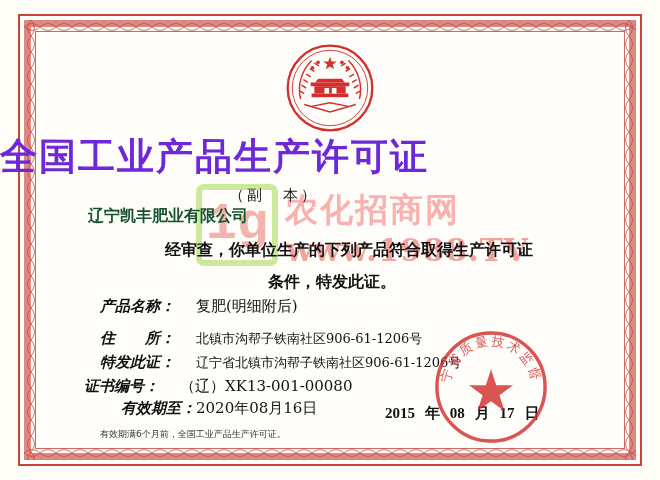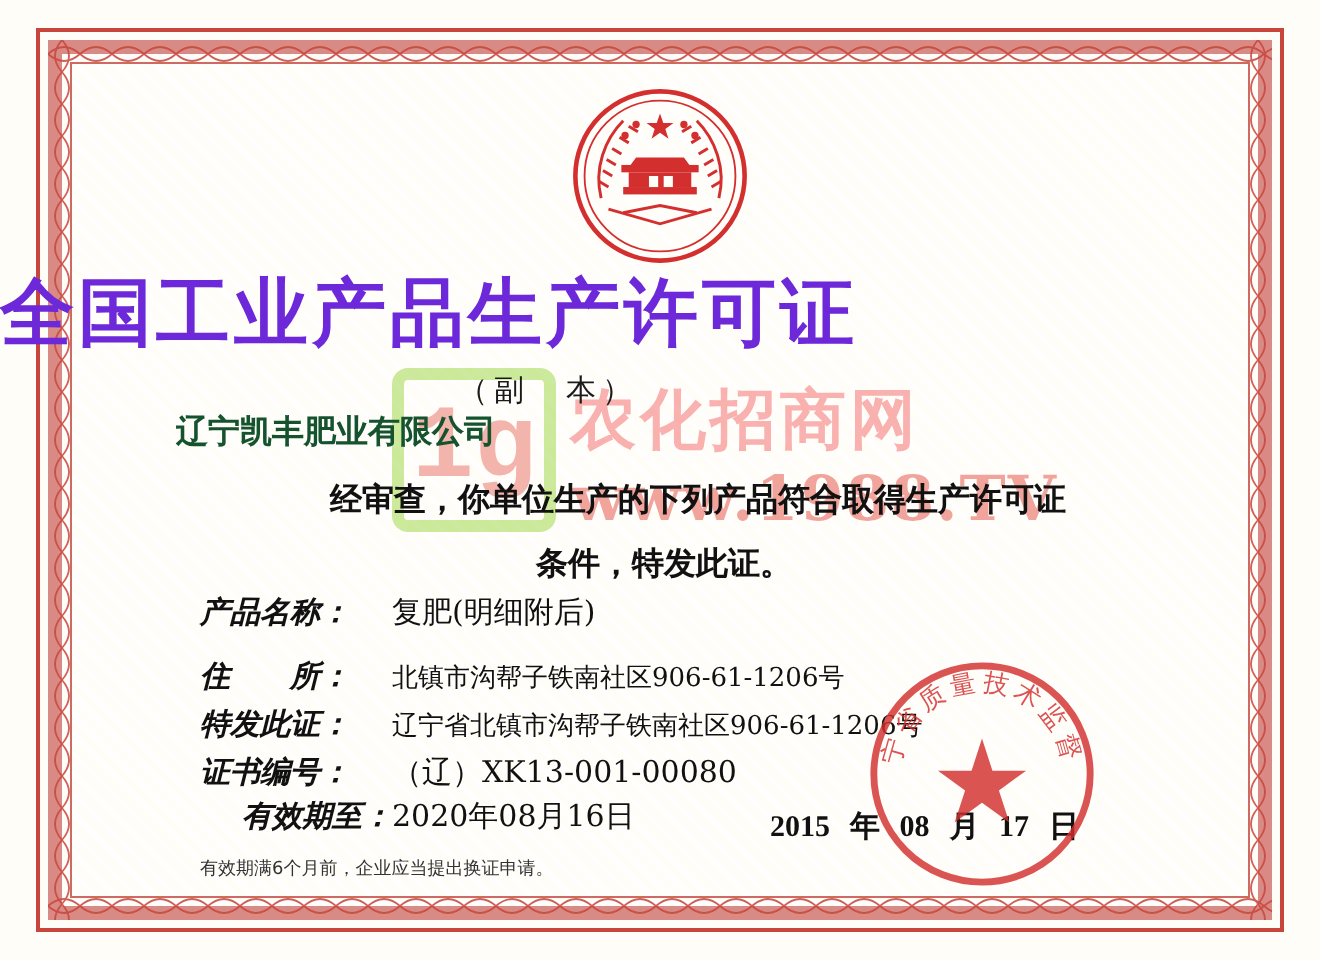--- a/index.html
+++ b/index.html
@@ -196,21 +196,21 @@
   .field .val {
     font-size: 13px;
     font-weight: normal;
   }
   .field .val.big {
     font-size: 15px;
   }
   .f-product { left: 100px; top: 296px; }
   .f-address { left: 100px; top: 328px; }
   .f-factory { left: 100px; top: 352px; }
-  .f-certno  { left: 100px; top: 376px; }
+  .f-certno  { left: 84px; top: 376px; }
   .f-valid   { left: 100px; top: 398px; text-align: right; }
 
   
   .date-line {
     position: absolute;
     left: 385px;
     top: 404px;
     font-size: 15px;
     font-weight: bold;
     color: #111;
@@ -327,21 +327,21 @@
   <div class="field f-valid">
     <span class="lbl">有效期至：</span><span class="val big">2020年08月16日</span>
   </div>
 
   <div class="date-line">
     <span class="num">2015</span><span>年</span>
     <span class="num">08</span><span>月</span>
     <span class="num">17</span><span>日</span>
   </div>
 
-  <div class="footnote">有效期满6个月前，企业应当提出换证申请。</div>
+  <div class="footnote">有效期满6个月前，全国工业产品生产许可证。</div>
 
   <svg class="seal" viewBox="0 0 120 120">
     <circle cx="60" cy="60" r="55" fill="none" stroke="#d32f2f" stroke-width="3.5"></circle>
     <polygon fill="#d32f2f" points="60,42 65.3,58.3 82.4,58.3 68.6,68.4 73.9,84.7 60,74.6 46.1,84.7 51.4,68.4 37.6,58.3 54.7,58.3"></polygon>
     <defs>
       <path id="sealArc" d="M 18,60 A 42,42 0 0 1 102,60"></path>
     </defs>
     <text font-size="13" fill="#d32f2f" font-family="'DejaVu Serif','Liberation Serif',serif" letter-spacing="2.5">
       <textPath href="#sealArc" startOffset="50%" text-anchor="middle">辽宁省质量技术监督局</textPath>
     </text>

